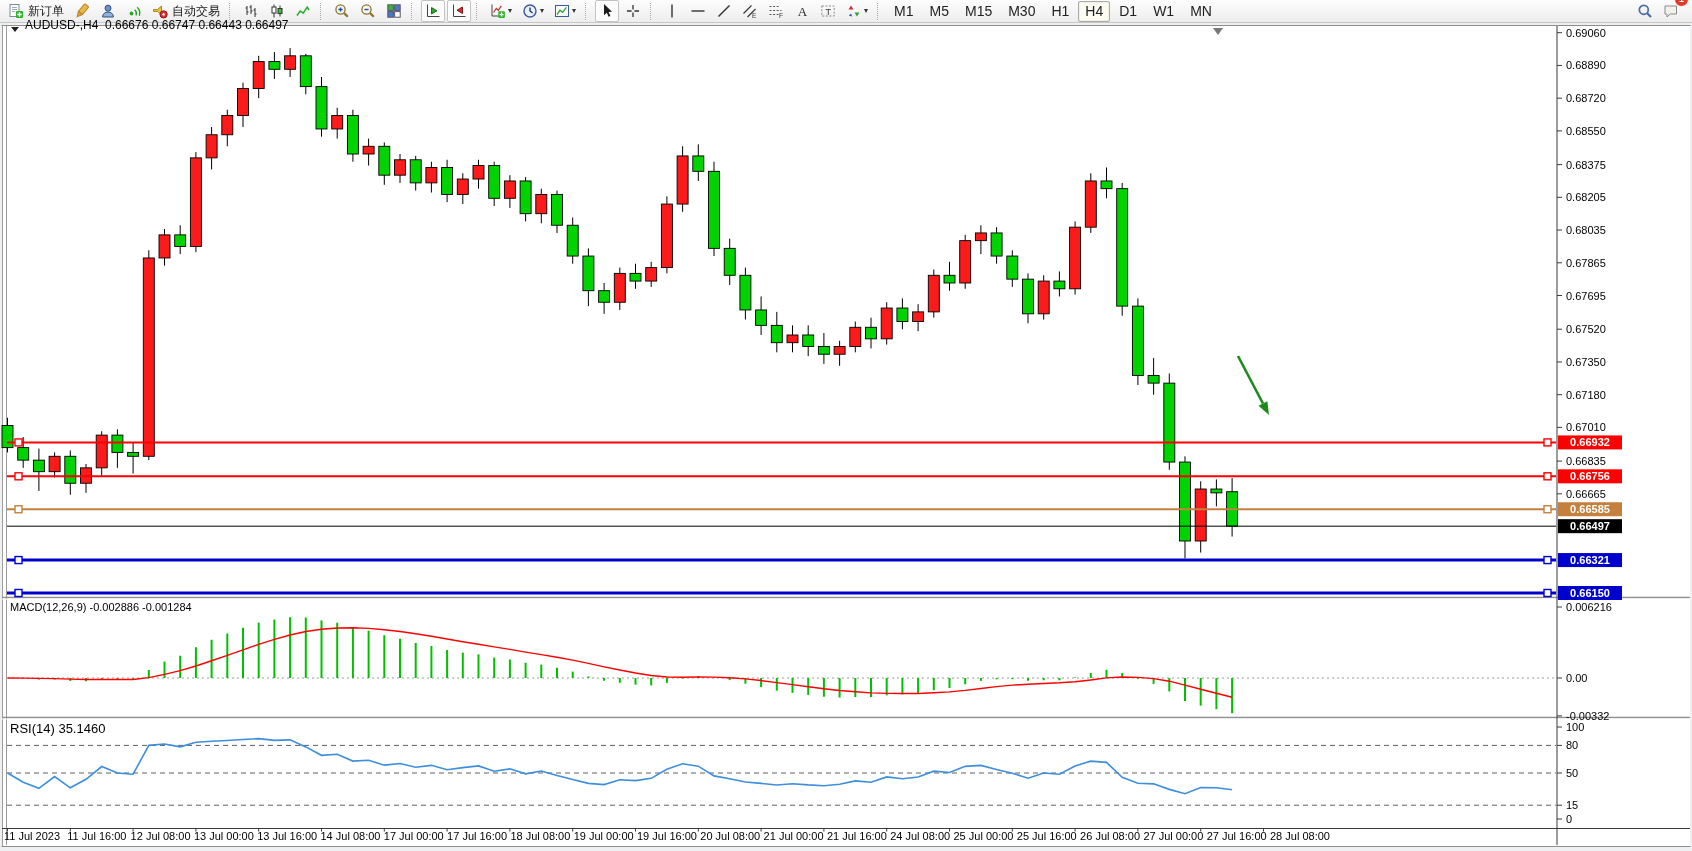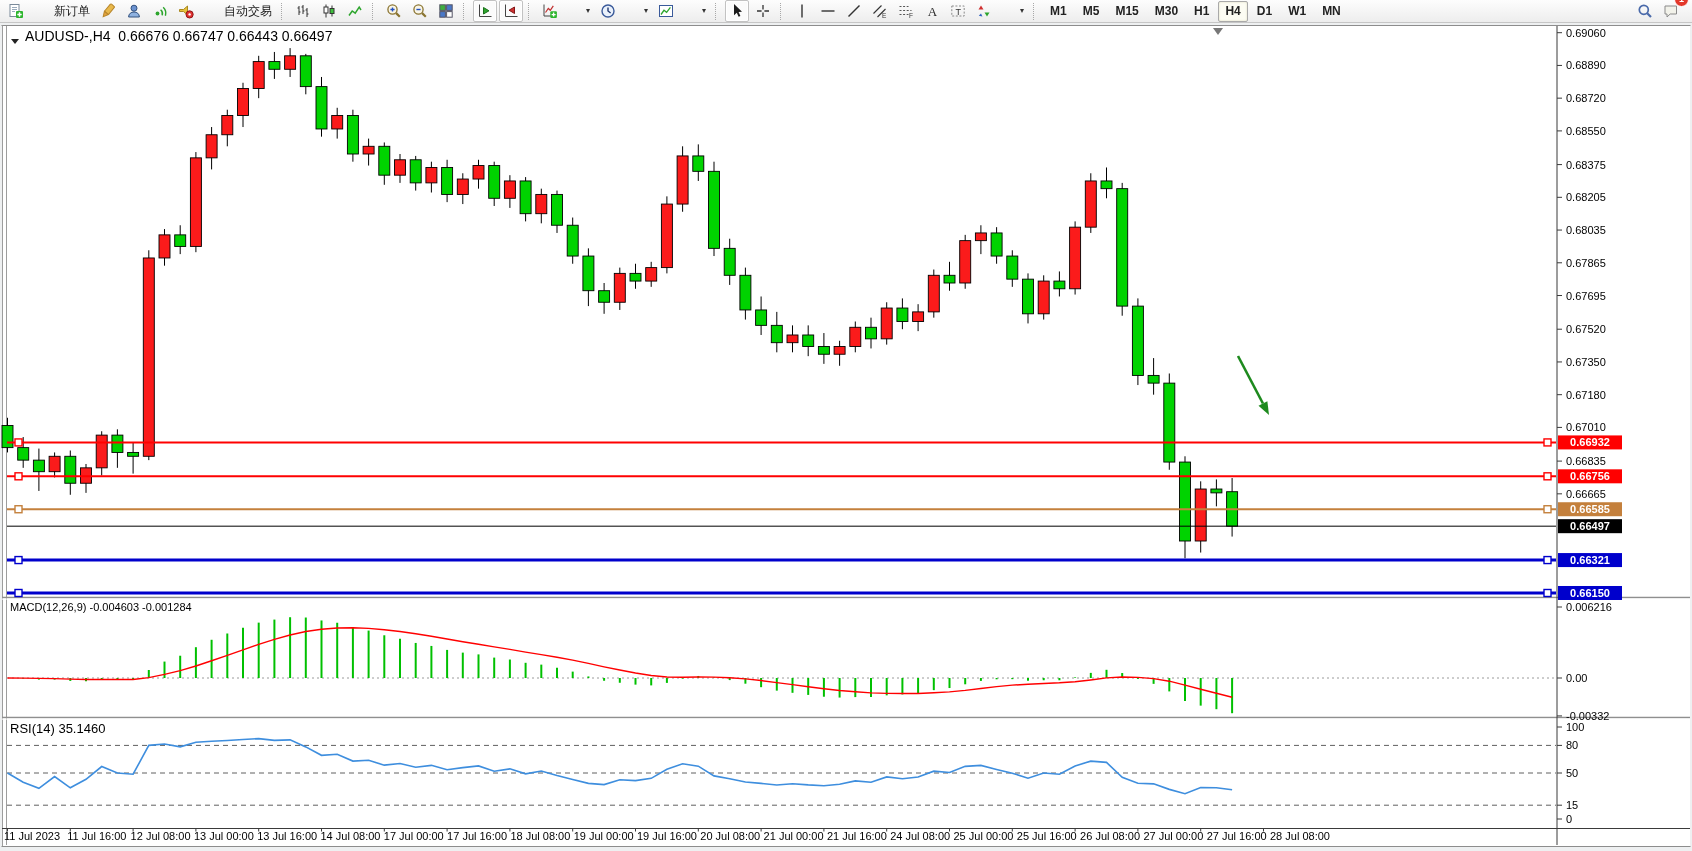--- a/index.html
+++ b/index.html
@@ -10,42 +10,42 @@
   }
   
   #toolbar{
     position:absolute;left:0;top:0;width:1692px;height:23px;z-index:5;
     display:flex;align-items:center;padding:0 3px;box-sizing:border-box;
     background:linear-gradient(#fdfdfd,#ededed);
     border-bottom:1px solid #c6c6c6;
   }
   .tb-btn{
     display:flex;align-items:center;height:20px;padding:0 3px;margin:0 1px;
-    border:1px solid transparent;border-radius:2px;cursor:default;flex:none;gap:26px;
+    border:1px solid transparent;border-radius:2px;cursor:default;flex:none;
   }
   .tb-btn.framed{border-color:#c2c2c2;background:#fbfbfb;box-shadow:inset 0 0 0 1px #fff;}
   .tb-btn svg{display:block;}
   .tb-label{margin-left:4px;font-size:12px;color:#1a1a1a;white-space:nowrap;}
   .caret{font-size:8px;color:#333;margin-left:2px;line-height:1;}
   .tb-sep{width:4px;height:17px;border-left:1px dotted #a8a8a8;margin:0 4px;flex:none;}
   .tf-btn{
-    flex:none;padding:0 6px;height:19px;line-height:19px;font-size:12px;color:#222;
-    border:1px solid transparent;border-radius:2px;margin:0 1px;font-weight:bold;
+    flex:none;padding:0 6px;height:19px;line-height:19px;font-size:14px;color:#222;
+    border:1px solid transparent;border-radius:2px;margin:0 1px;
   }
   .tf-btn.active{background:#fcfcf3;border-color:#a9a9a9;box-shadow:inset 0 0 2px #d8d4b8;}
   #tb-right{margin-left:auto;display:flex;align-items:center;}
   .chat-wrap{position:relative;margin-right:6px;}
   .chat-badge{
     position:absolute;top:-9px;right:-7px;min-width:13px;height:13px;border-radius:8px;
     background:#e3372a;color:#fff;font-size:9px;font-weight:bold;text-align:center;
     line-height:13px;border:1px solid #fff;
   }
   
   #chart-title{
-    position:absolute;left:11px;top:28px;z-index:6;font-size:14px;color:#000;
+    position:absolute;left:11px;top:18px;z-index:6;font-size:12px;color:#000;
     display:flex;align-items:flex-end;white-space:pre;
   }
   #chart-title .tri{
     width:0;height:0;border-left:4px solid transparent;border-right:4px solid transparent;
     border-top:5px solid #222;margin-right:6px;margin-top:1px;
   }
   #macd-label{position:absolute;left:10px;top:601px;z-index:6;font-size:11px;color:#000;}
   #rsi-label{position:absolute;left:10px;top:721px;z-index:6;font-size:13px;color:#000;}
   #chart-svg{position:absolute;left:0;top:0;z-index:1;}
 </style>
@@ -649,14 +649,14 @@
     <g>
       <path d="M1238 356L1262.9533369389558 403.4918348193031" stroke="#1e8a1e" stroke-width="2.6"></path>
       <polygon points="1269,415 1267.3795543161468,401.16619518043996 1258.5271195617647,405.81747445816626" fill="#1e8a1e"></polygon>
     </g>
   </svg>
 
 <div id="chart-title">
   <span class="tri"></span>
   <span>AUDUSD-,H4  0.66676 0.66747 0.66443 0.66497</span>
 </div>
-<div id="macd-label">MACD(12,26,9) -0.004603 -0.001284</div>
+<div id="macd-label">MACD(12,26,9) -0.002886 -0.001284</div>
 <div id="rsi-label">RSI(14) 35.1460</div>
 
 </body></html>

